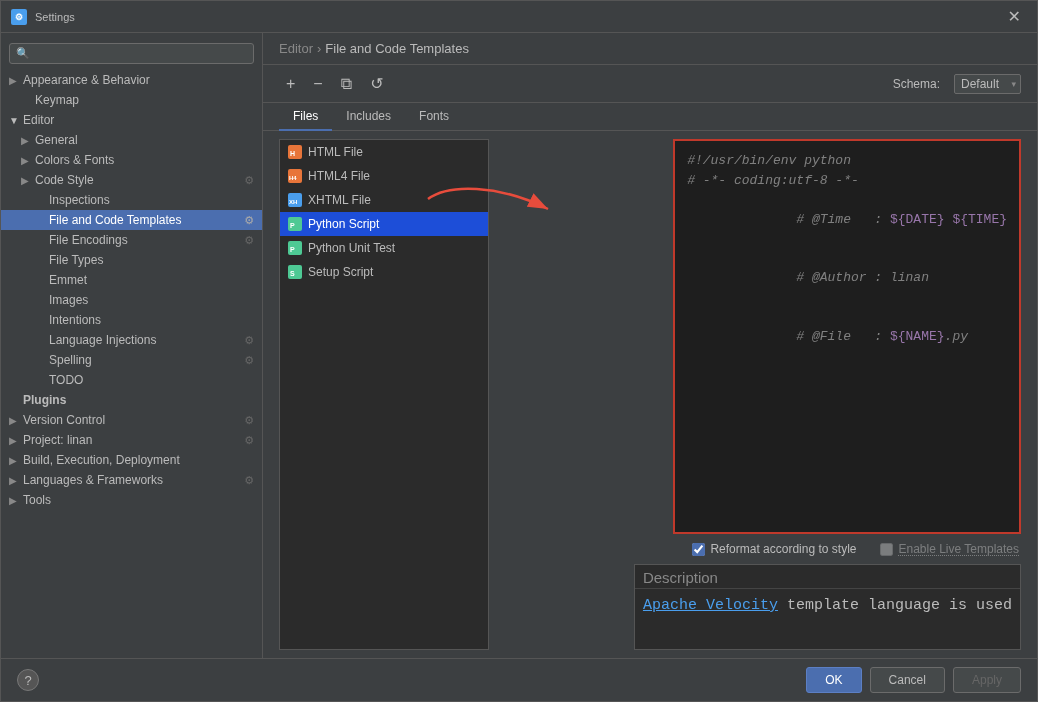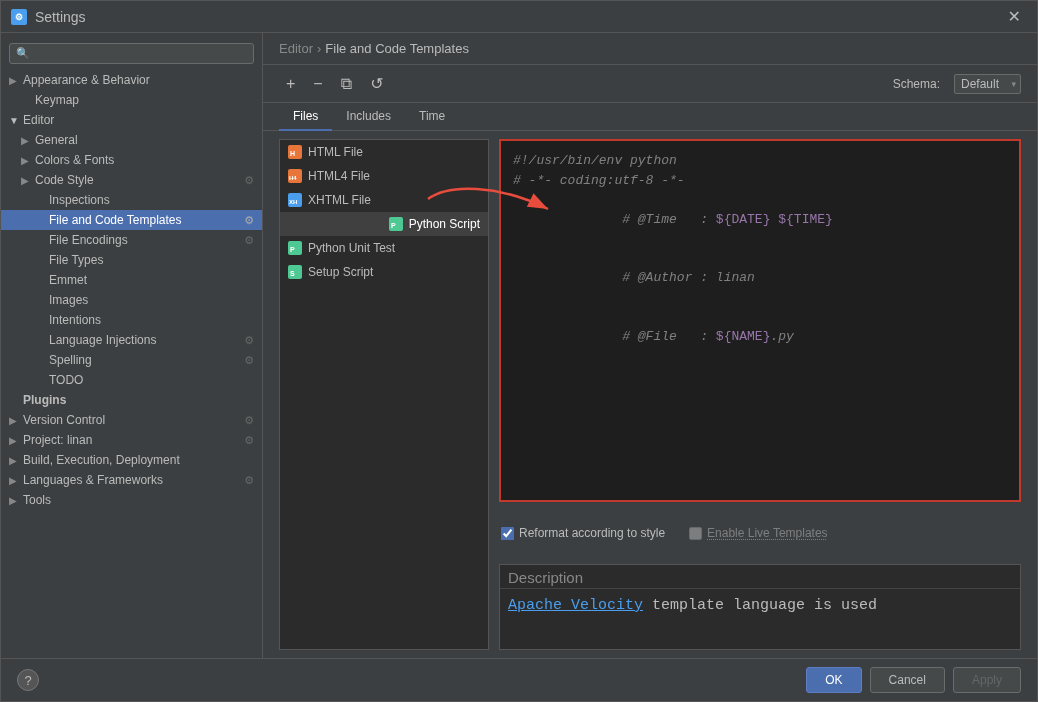--- a/index.html
+++ b/index.html
@@ -39,21 +39,21 @@
       border-radius: 2px;
       display: flex;
       align-items: center;
       justify-content: center;
       font-size: 9px;
       color: white;
       font-weight: bold;
     }
     .title-bar-title {
       color: #bbb;
-      font-size: 14px;
+      font-size: 11px;
       flex: 1;
     }
     .title-bar-close {
       cursor: pointer;
       color: #bbb;
       font-size: 16px;
       padding: 2px 6px;
     }
     .content {
       display: flex;
@@ -203,41 +203,42 @@
     }
     .file-item {
       display: flex;
       align-items: center;
       padding: 5px 8px;
       cursor: pointer;
       color: #bbb;
       font-size: 12px;
       gap: 6px;
     }
-    .file-item.selected { background: #404040; color: white; justify-content: flex-end; }
+    .file-item.selected { background: #1d4ed8; color: white; }
     .file-icon {
       width: 14px;
       height: 14px;
       flex-shrink: 0;
       display: flex;
       align-items: center;
       justify-content: center;
       font-size: 10px;
     }
     .icon-html { color: #e8753a; }
     .icon-html4 { color: #e8753a; }
     .icon-xhtml { color: #4a9eed; }
     .icon-python { color: #4ec994; }
     .icon-setup { color: #4ec994; }
     .editor-section {
       flex: 1;
       display: flex;
       flex-direction: column;
-      gap: 24px;
+      gap: 8px;
       overflow: hidden;
+      align-items: flex-end;
     }
     .code-editor {
       flex: 1;
       background: #1e1e1e;
       border: 2px solid #c0392b;
       overflow: auto;
       padding: 10px 12px;
       font-family: 'Courier New', Courier, monospace;
       font-size: 13px;
       color: #a9b7c6;
@@ -493,21 +494,21 @@
               <option>Default</option>
             </select>
             <span class="schema-arrow">▾</span>
           </div>
         </div>
       </div>
 
       <div class="tabs-bar">
         <div class="tab active">Files</div>
         <div class="tab">Includes</div>
-        <div class="tab">Time</div>
+        <div class="tab">Fonts</div>
       </div>
 
       <div class="split-area split-container">
 
         <div class="file-list">
           <div class="file-item">
             <span class="file-icon icon-html">
               <svg width="14" height="14" viewBox="0 0 14 14">
                   <rect width="14" height="14" rx="2" fill="#e8753a"></rect>
                   <text x="2" y="11" font-size="7" fill="white" font-weight="bold">H</text>

